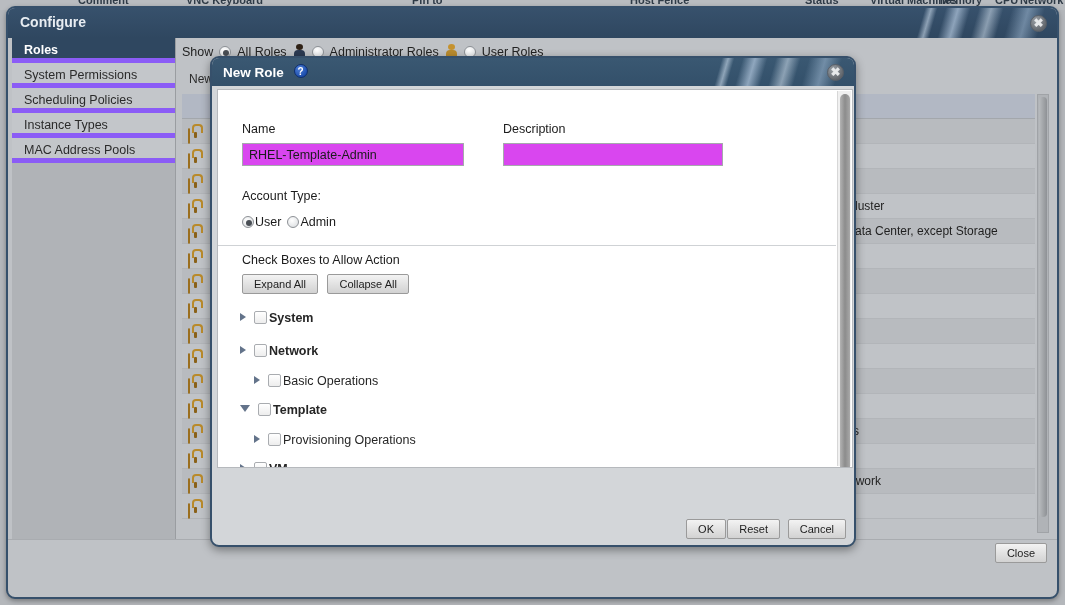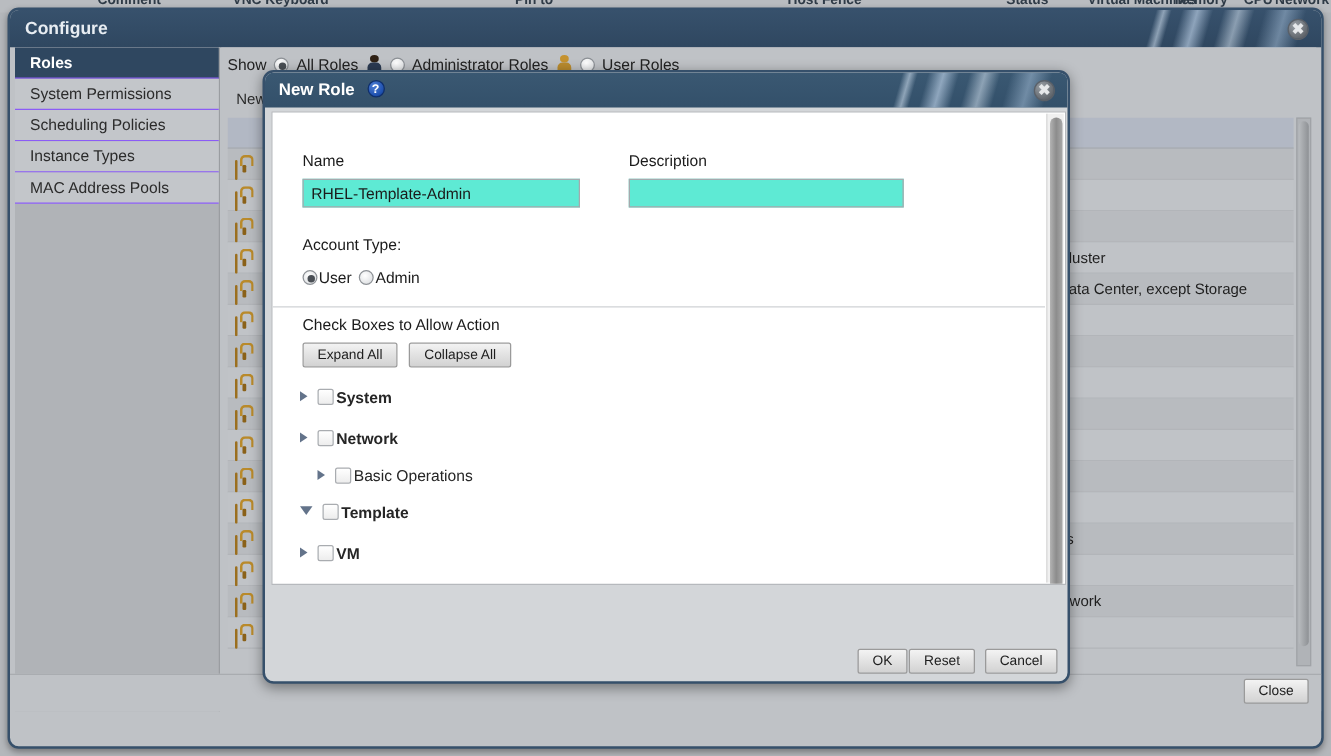--- a/index.html
+++ b/index.html
@@ -70,21 +70,21 @@
   .sidebar {
     position: absolute; left: 4px; top: 0; width: 164px; height: 531px;
     background: #b0b3b7;
     border-right: 1px solid #9a9da1;
   }
   .side-item {
     height: 25px; line-height: 25px;
     padding-left: 12px;
     font-size: 12.5px; color: #2b2b2b;
     background: #c3c6ca;
-    border-bottom: 1px solid #8b5cf6;
+    border-bottom: 5px solid #8b5cf6;
     cursor: pointer;
   }
   .side-item.active {
     background: #2f4760; color: #ffffff; font-weight: bold;
   }
 
   
   .mainpane {
     position: absolute; left: 169px; top: 0; right: 4px; height: 531px;
     background: #bfc2c6;
@@ -232,21 +232,21 @@
     background: linear-gradient(to right, #b3b3b3, #8c8c8c, #a8a8a8);
     border-radius: 5px;
   }
 
   .sec-fields { position: absolute; left: 0; top: 0; right: 16px; height: 128px; }
   .fld-label { position: absolute; font-size: 12.5px; color: #1b1b1b; }
   .txtinput {
     position: absolute;
     height: 23px;
     border: 1px solid #a6a9ad;
-    background: #5eead4;
+    background: #d946ef;
     font-family: "Liberation Sans", sans-serif;
     font-size: 12.5px; color: #1b1b1b;
     padding: 0 6px;
     outline: none;
   }
   .acct-label { position: absolute; left: 24px; top: 99px; font-size: 12.5px; color: #1b1b1b; }
   .acct-radios { position: absolute; left: 24px; top: 125px; font-size: 12.5px; color: #1b1b1b; }
   .acct-radios .radio { vertical-align: -2px; margin-right: 1px; }
   .acct-radios span.txt { margin-right: 6px; }
 
@@ -479,20 +479,23 @@
         </div>
         <div class="tnode l1">
           <span class="arrow"></span><span class="cbox"></span><span>Network</span>
         </div>
         <div class="tnode l2">
           <span class="arrow"></span><span class="cbox"></span><span>Basic Operations</span>
         </div>
         <div class="tnode l1">
           <span class="arrow down"></span><span class="cbox"></span><span>Template</span>
         </div>
+        <div class="tnode l2">
+          <span class="arrow"></span><span class="cbox"></span><span>Provisioning Operations</span>
+        </div>
         <div class="tnode l1">
           <span class="arrow"></span><span class="cbox"></span><span>VM</span>
         </div>
         <div class="tnode l1">
           <span class="arrow"></span><span class="cbox"></span><span>VM Pool</span>
         </div>
 
       </div>
 
       <div class="modal-scroll">

